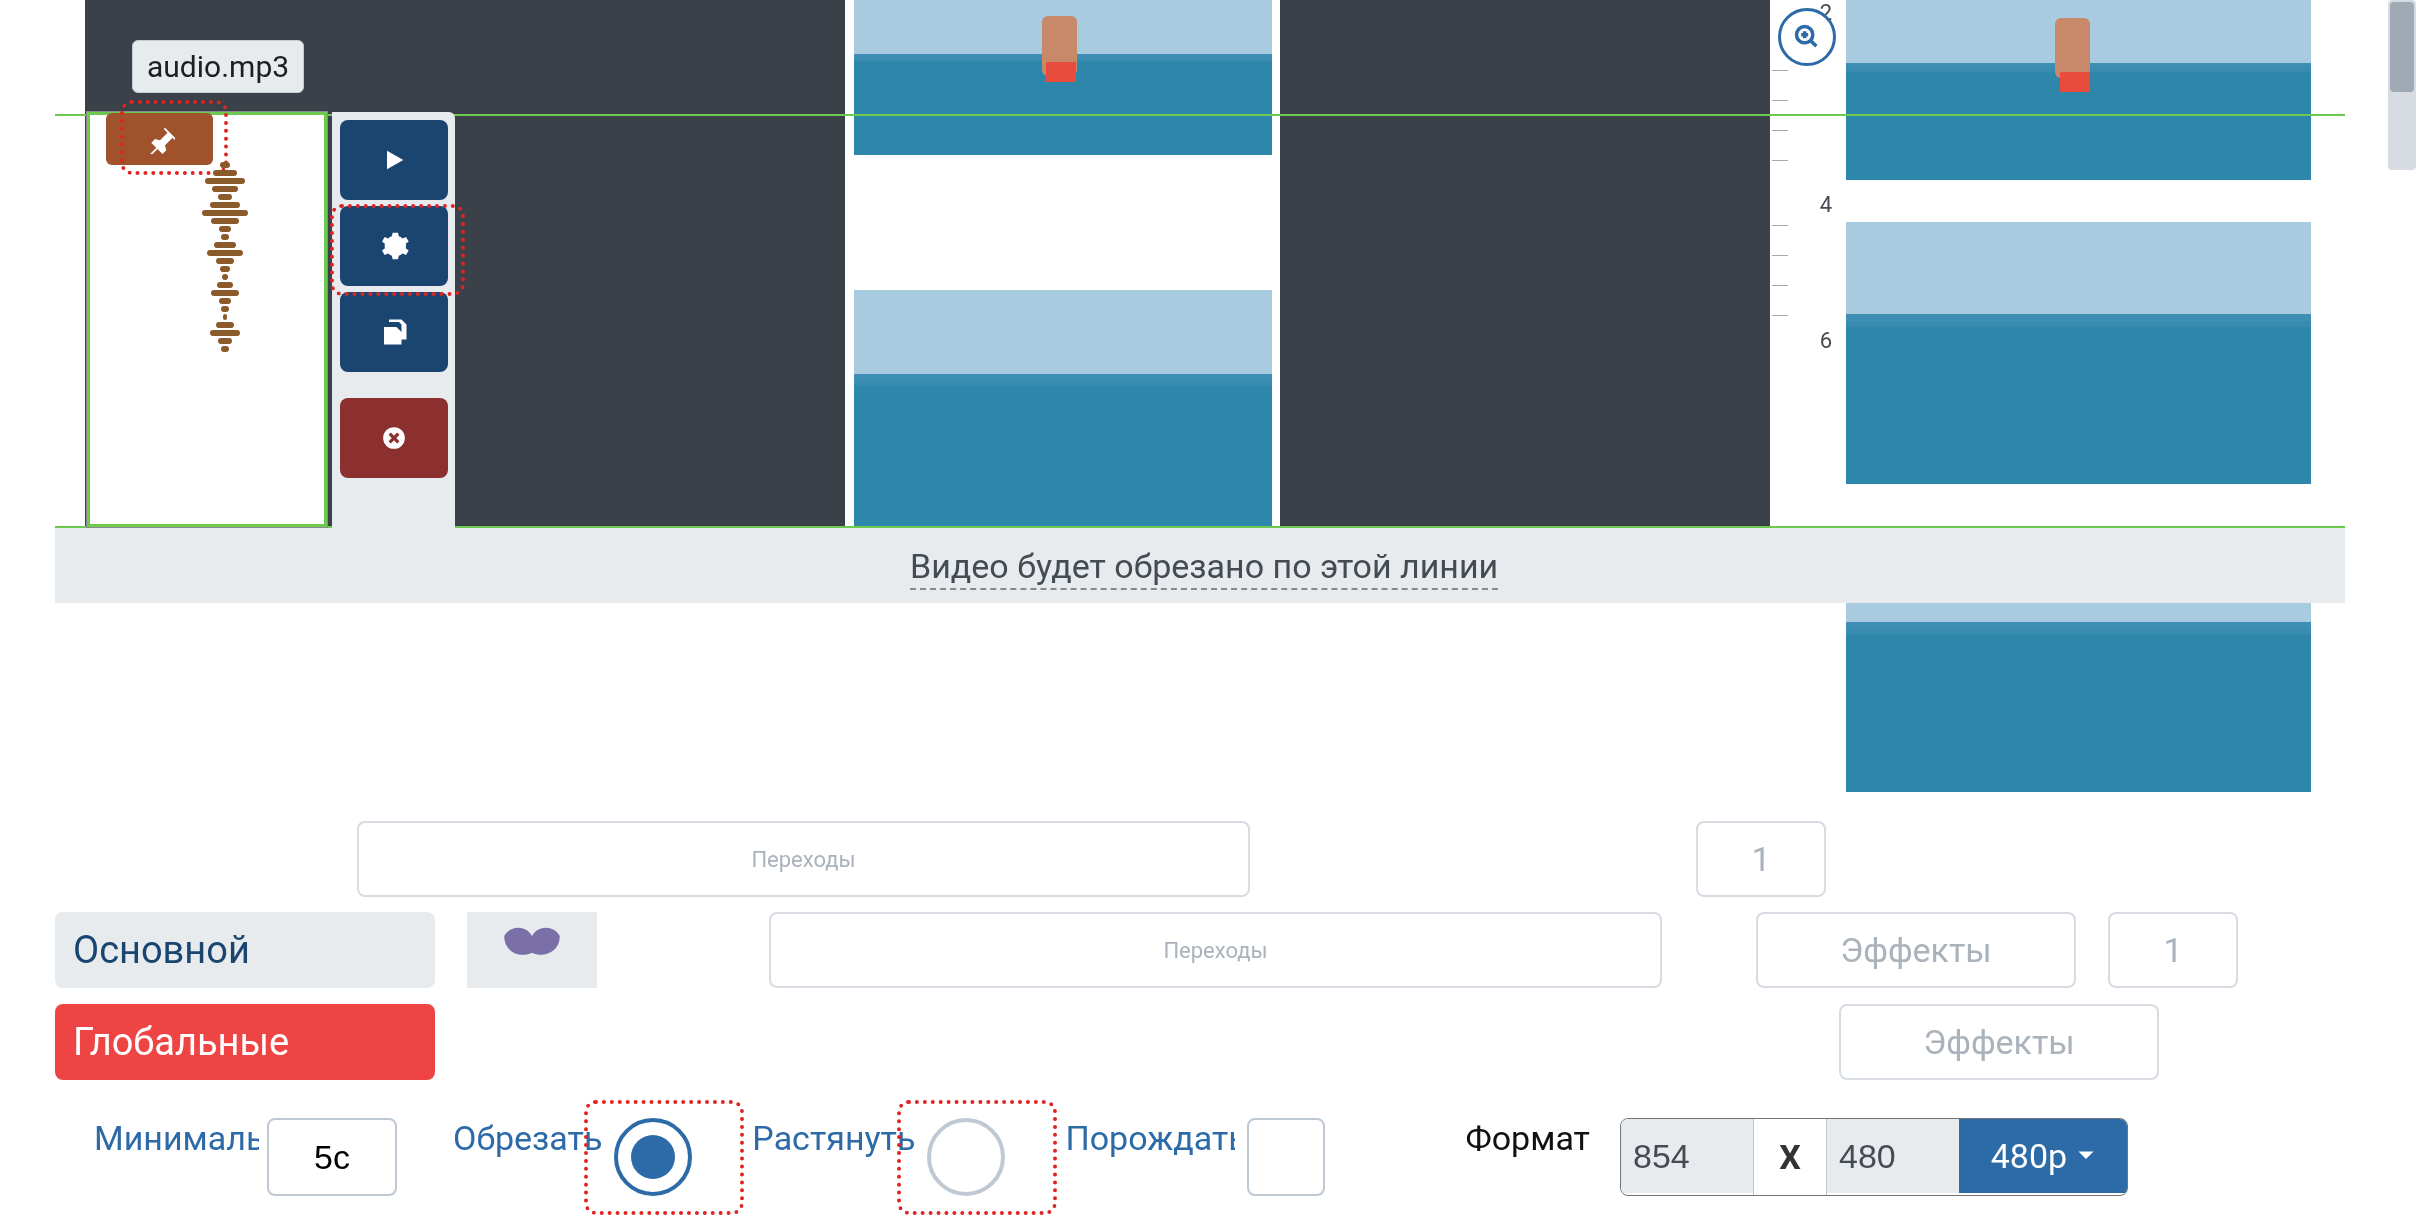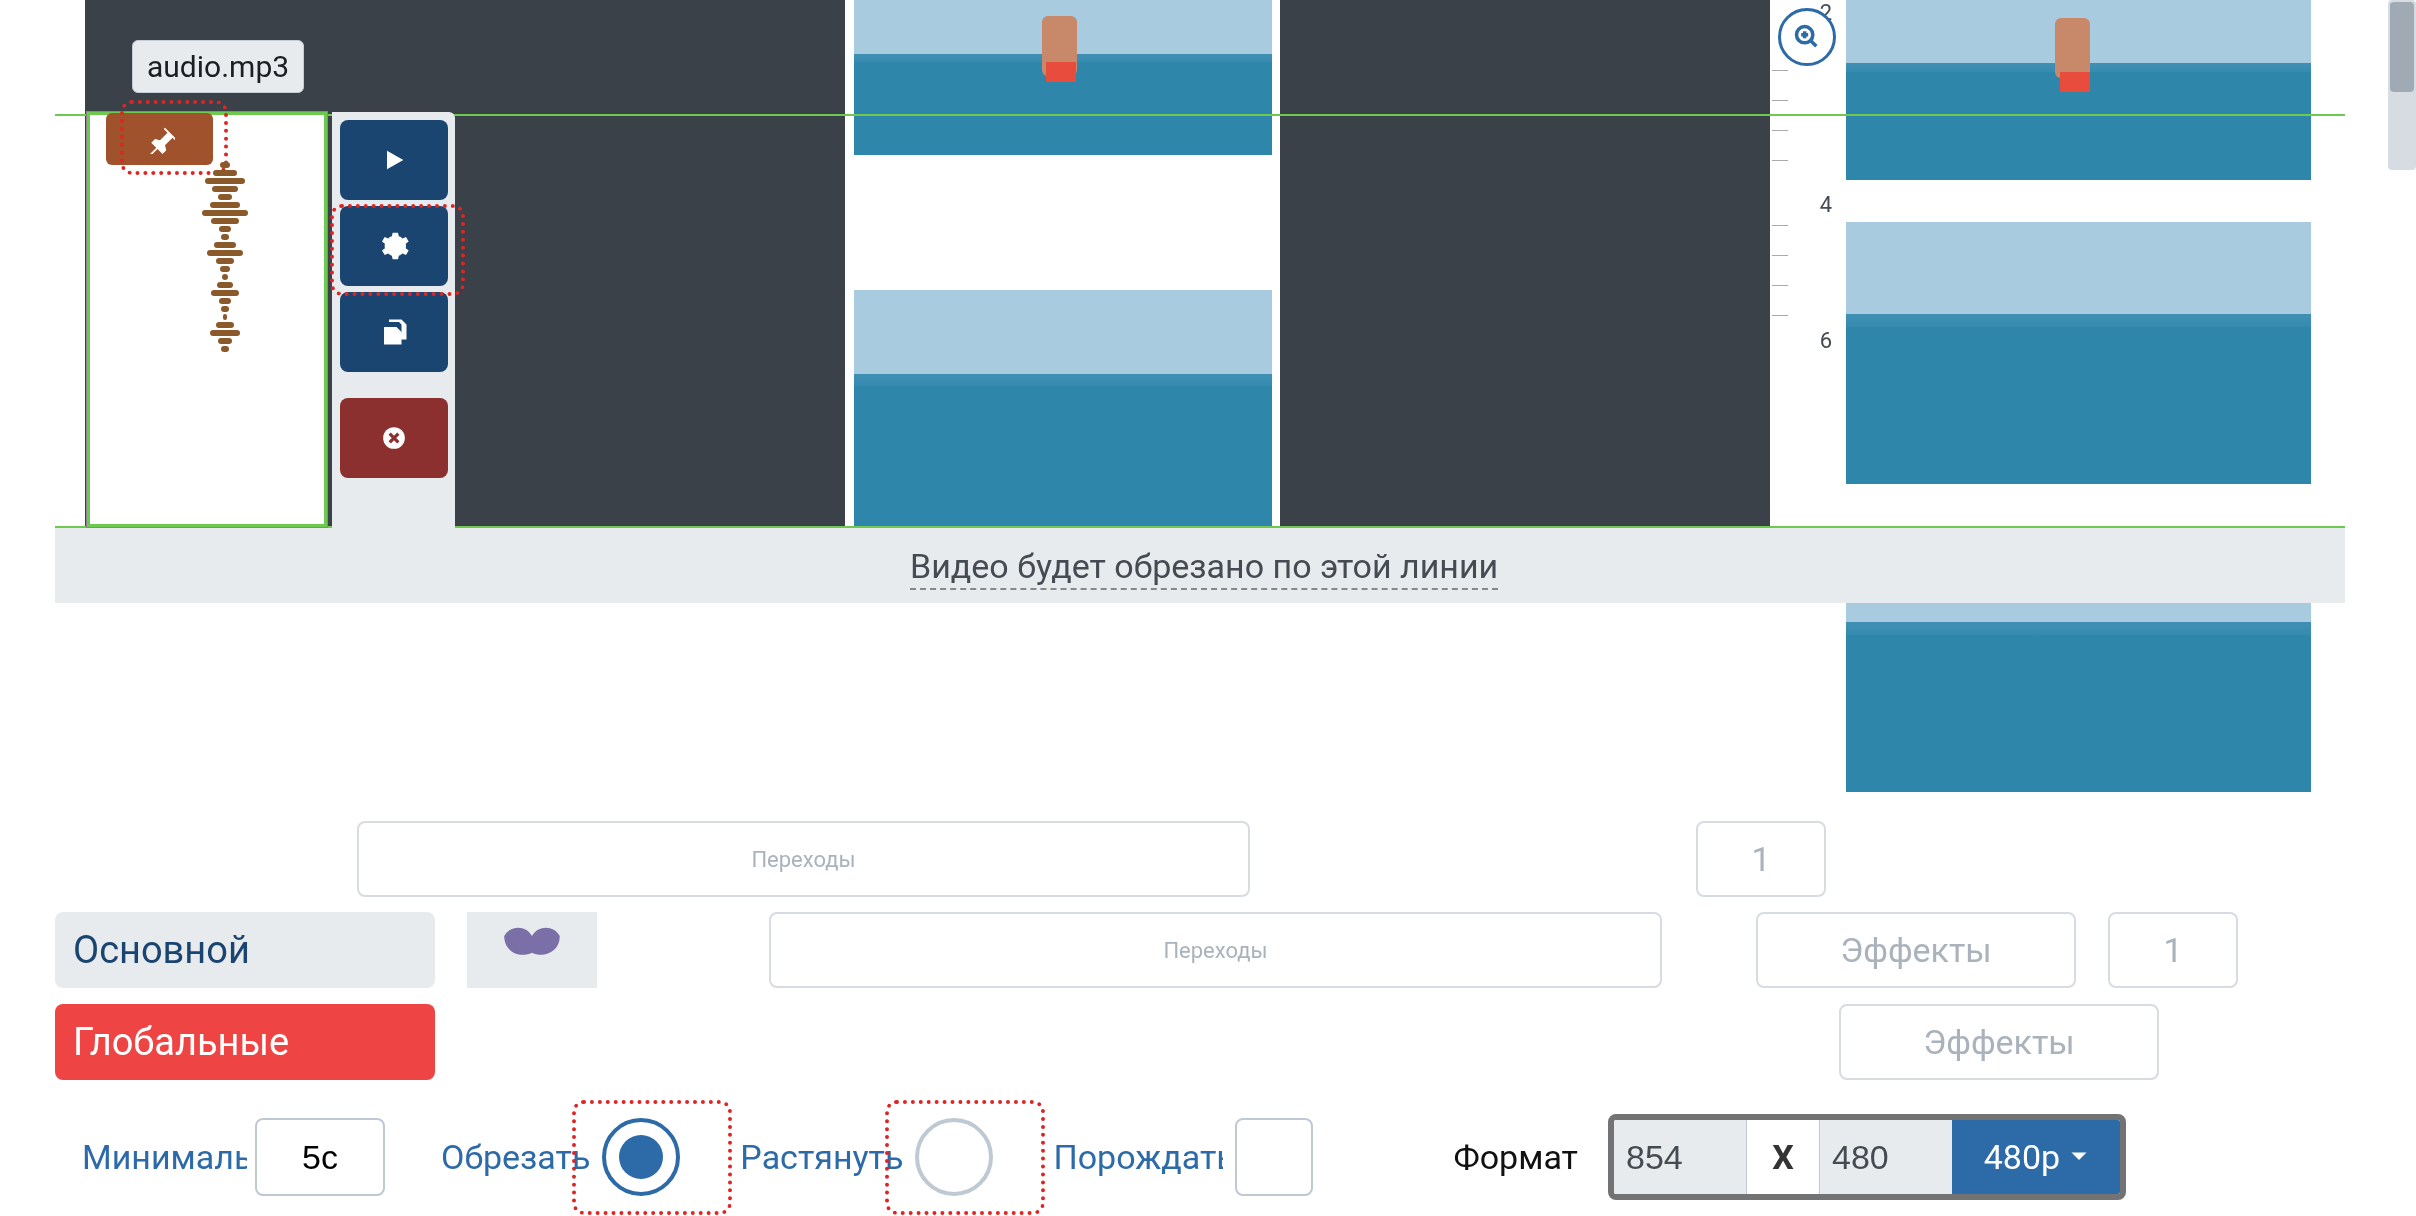--- a/index.html
+++ b/index.html
@@ -214,24 +214,23 @@
       width: 130px; height: 76px;
       border: 2px solid #d6dce2;
       border-radius: 8px;
       display: flex; align-items: center; justify-content: center;
       font-size: 34px; color: #aab2bb;
     }
 
     
     .control-row {
       position: absolute;
-      left: 82px; top: 1118px;
+      left: 94px; top: 1118px;
       width: 2260px; height: 78px;
       display: flex;
-      align-items: center;
       font-size: 34px;
     }
     .ctrl-label { color: #2d6aa8; white-space: nowrap; overflow: hidden; }
     .ctrl-label.min { width: 165px; }
     .input-small {
       width: 130px; height: 78px;
       border: 2px solid #bfc9d3;
       border-radius: 8px;
       font-size: 34px;
       text-align: center;
@@ -264,21 +263,21 @@
     .checkbox {
       width: 78px; height: 78px;
       border: 2px solid #bfc9d3;
       border-radius: 8px;
       margin: 0 60px 0 12px;
       cursor: pointer;
     }
     .fmt-label { color: #111; margin-left: 80px; margin-right: 30px; }
     .fmt-group {
       display: flex; border-radius: 8px; overflow: hidden;
-      border: 6px solid #737373;
+      border: 1px solid #737373;
     }
     .fmt-input {
       width: 132px; height: 74px;
       background: #e7ebee;
       border: none; font-size: 34px; text-align:left; padding-left:12px;
       color: #444b52;
     }
     .fmt-x {
       width: 74px; display:flex;align-items:center;justify-content:center;
       background:#fff; font-weight:700; color:#333;

